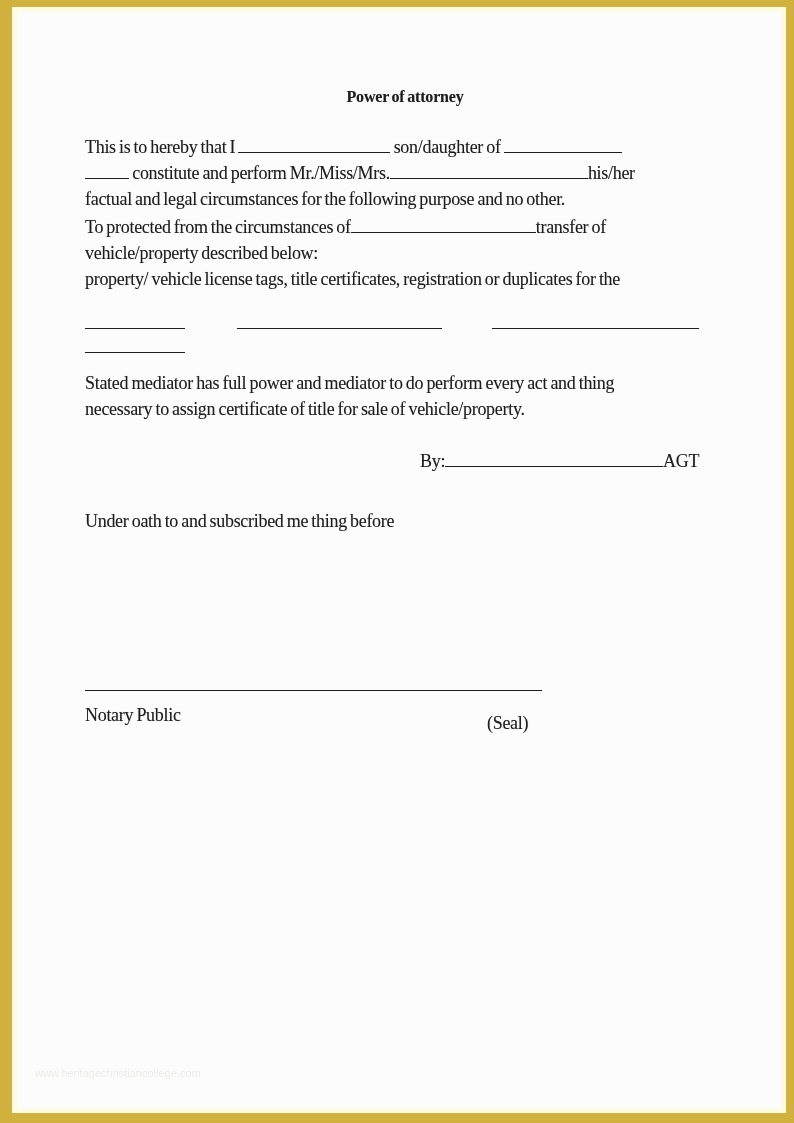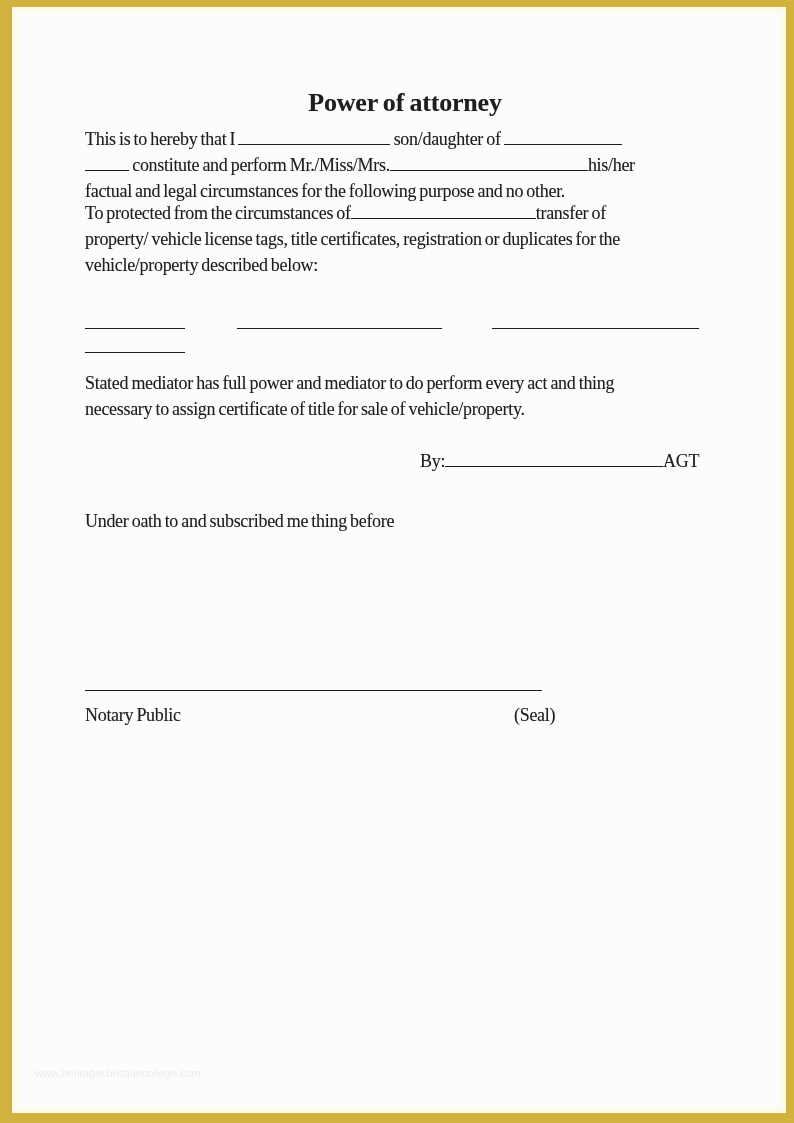--- a/index.html
+++ b/index.html
@@ -40,31 +40,31 @@
     font-size:18px;
     letter-spacing:-0.3px;
     word-spacing:-1px;
     text-shadow:0 0 0.7px rgba(20,20,20,0.35);
   }
   .row{position:absolute;left:0;width:640px;}
   .line{height:26px;line-height:26px;white-space:nowrap;}
   .doc-title{
     text-align:center;
     font-weight:bold;
-    font-size:26px;
+    font-size:16px;
     letter-spacing:-0.2px;
   }
   .seg-text{white-space:pre;}
   .seg-blank{
     display:inline-block;
     height:14px;
     border-bottom:1.7px solid var(--ink);
   }
   .seg-space{display:inline-block;height:14px;}
-  .seal{position:absolute;left:402px;top:0;margin-left:27px;}
+  .seal{position:absolute;left:402px;top:8px;}
   .watermark{
     position:absolute;
     left:35px;top:1067px;
     font-size:11px;
     letter-spacing:0;
     word-spacing:0;
     color:var(--watermark);
     text-shadow:none;
     font-family:"Liberation Sans","DejaVu Sans",sans-serif;
   }
@@ -74,30 +74,30 @@
 
 <div class="stage">
 
   <div class="frame-outer"></div>
   <div class="frame-inner"></div>
 
   <div class="content">
 
     <div class="row doc-title" style="top:88px">Power of attorney</div>
 
-    <div class="row" style="top:126px">
+    <div class="row" style="top:134px">
       <div class="line"><span class="seg-text">This is to hereby that I </span><span class="seg-blank" style="width: 152px;"></span><span class="seg-text"> son/daughter of </span><span class="seg-blank" style="width: 118px;"></span></div>
       <div class="line"><span class="seg-blank" style="width: 44px;"></span><span class="seg-text"> constitute and perform Mr./Miss/Mrs.</span><span class="seg-blank" style="width: 198px;"></span><span class="seg-text">his/her</span></div>
       <div class="line">factual and legal circumstances for the following purpose and no other.</div>
     </div>
 
-    <div class="row" style="top:200px">
+    <div class="row" style="top:214px">
       <div class="line"><span class="seg-text">To protected from the circumstances of</span><span class="seg-blank" style="width: 185px;"></span><span class="seg-text">transfer of</span></div>
+      <div class="line">vehicle/property described below:</div>
       <div class="line">property/ vehicle license tags, title certificates, registration or duplicates for the</div>
-      <div class="line">vehicle/property described below:</div>
     </div>
 
     <div class="row line" style="top:310px"><span class="seg-blank" style="width: 100px;"></span><span class="seg-space" style="width: 52px;"></span><span class="seg-blank" style="width: 205px;"></span><span class="seg-space" style="width: 50px;"></span><span class="seg-blank" style="width: 207px;"></span></div>
 
     <div class="row line" style="top:334px"><span class="seg-blank" style="width: 100px;"></span></div>
 
     <div class="row" style="top:370px">
       <div class="line">Stated mediator has full power and mediator to do perform every act and thing</div>
       <div class="line">necessary to assign certificate of title for sale of vehicle/property.</div>
     </div>

